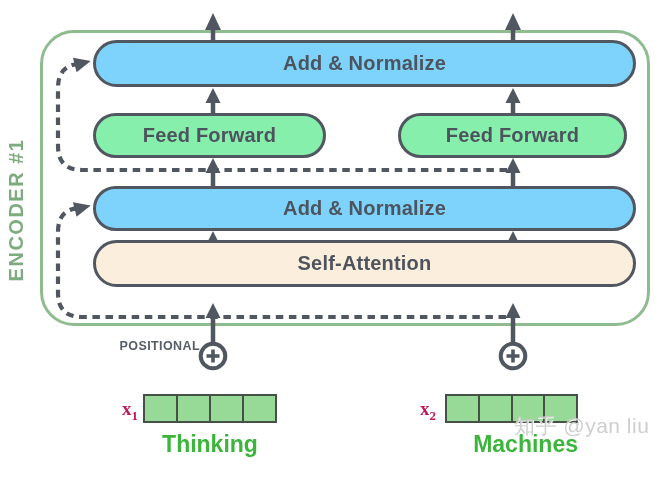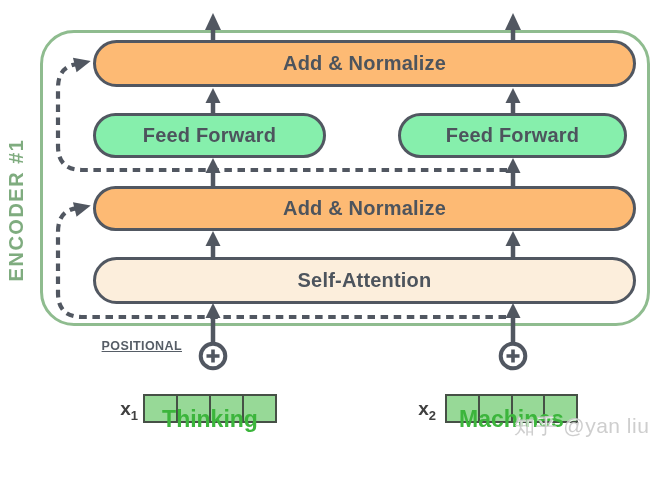--- a/index.html
+++ b/index.html
@@ -16,54 +16,53 @@
     transform:rotate(-90deg);transform-origin:0 0;
     text-align:center;font-size:20px;font-weight:bold;
     letter-spacing:1.5px;color:#7FAC7F;white-space:nowrap;
   }
   svg.layer{position:absolute;left:0;top:0;}
   .box{
     position:absolute;box-sizing:border-box;border:3px solid #515761;
     border-radius:24px;display:flex;align-items:center;justify-content:center;
     font-size:20px;font-weight:bold;color:#4D545D;letter-spacing:.2px;
   }
-  .an{background:#fdba74;}
+  .an{background:#7dd3fc;}
   .ff{background:#86efac;}
   .sa{background:#FCEEDC;}
   #box-an1{left:93px;top:40px;width:543px;height:47px;}
   #box-ffl{left:93px;top:113px;width:233px;height:45px;}
   #box-ffr{left:398px;top:113px;width:229px;height:45px;}
   #box-an2{left:93px;top:186px;width:543px;height:45px;}
-  #box-sa {left:93px;top:257px;width:543px;height:47px;text-align:center;}
+  #box-sa {left:93px;top:240px;width:543px;height:47px;text-align:center;}
   .pos-enc{
-    position:absolute;left:70px;top:339px;width:112px;text-align:right;
+    position:absolute;left:88px;top:339px;width:112px;text-align:right;
     font-size:12.5px;font-weight:bold;color:#565D66;line-height:14.5px;
     letter-spacing:.4px;
-    text-decoration:underline;
   }
   .vector{
     position:absolute;top:394px;height:29px;display:flex;
     box-sizing:border-box;border:2px solid #465046;background:#97D997;
   }
   .vector .cell{flex:1;border-right:2px solid #465046;}
   .vector .cell:last-child{border-right:none;}
   #vec1{left:143px;width:134px;}
   #vec2{left:445px;width:133px;}
   .x-label{
     position:absolute;top:398px;width:38px;text-align:right;
-    font-size:19px;font-weight:bold;color:#404040;
+    font-size:19px;font-weight:bold;color:#be185d;font-family:Liberation Serif, serif;
   }
   .x-label sub{font-size:13px;line-height:0;}
   #xl1{left:100px;} #xl2{left:398px;}
   .word{
-    position:absolute;top:406px;text-align:center;
+    position:absolute;top:431px;text-align:center;
     font-size:23px;font-weight:bold;color:#3CB53C;
   }
   #word1{left:143px;width:134px;}
-  #word2{left:445px;width:133px;}
+  #word2{left:445px;width:133px;text-align:right;}
   .watermark{
     position:absolute;left:514px;top:412px;font-size:21px;
     color:rgba(202,202,202,.92);letter-spacing:.5px;white-space:nowrap;
     text-shadow:1px 1px 0 rgba(255,255,255,.85);
   }
 </style>
 </head>
 <body>
 
 <div class="stage">

